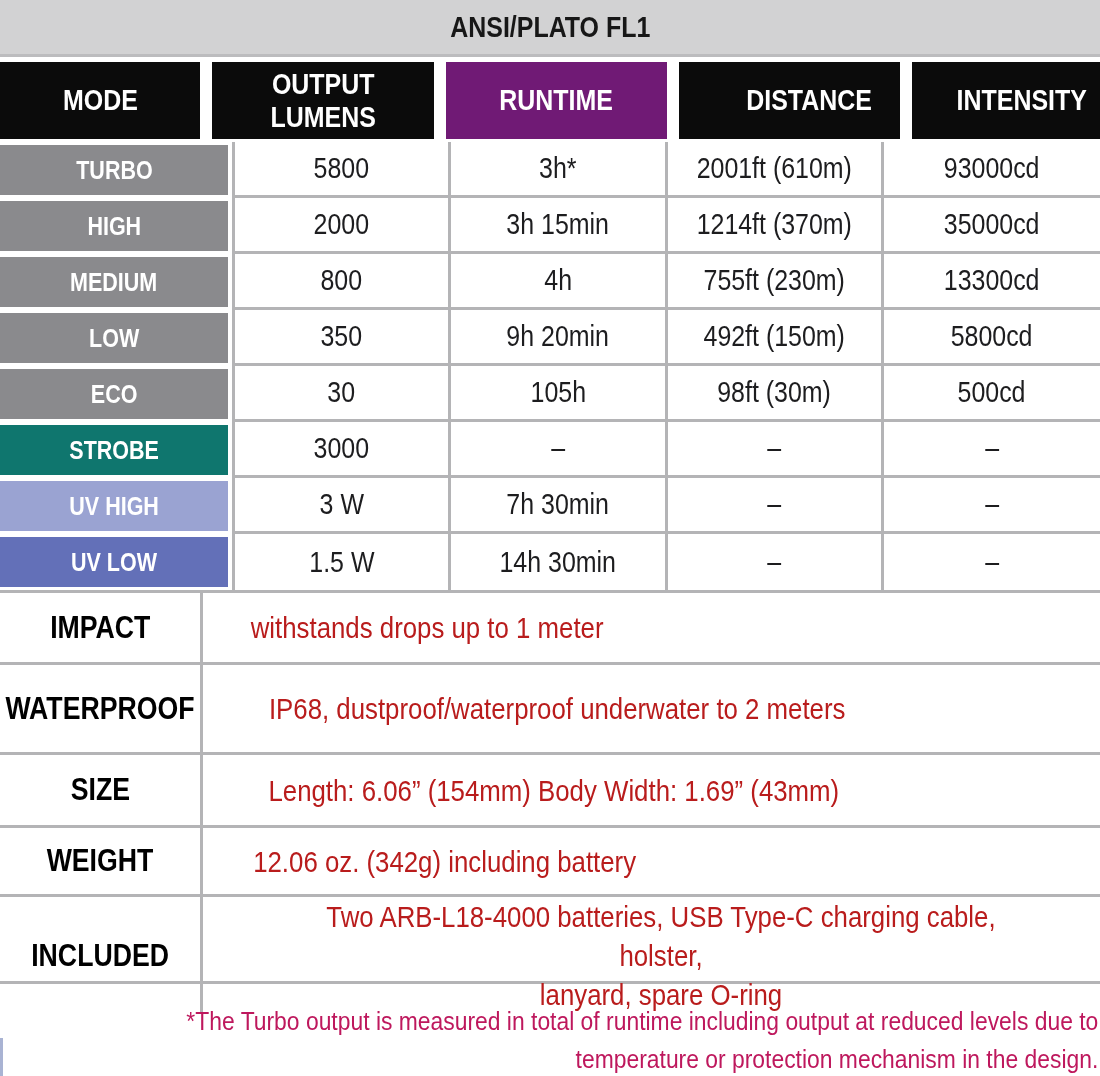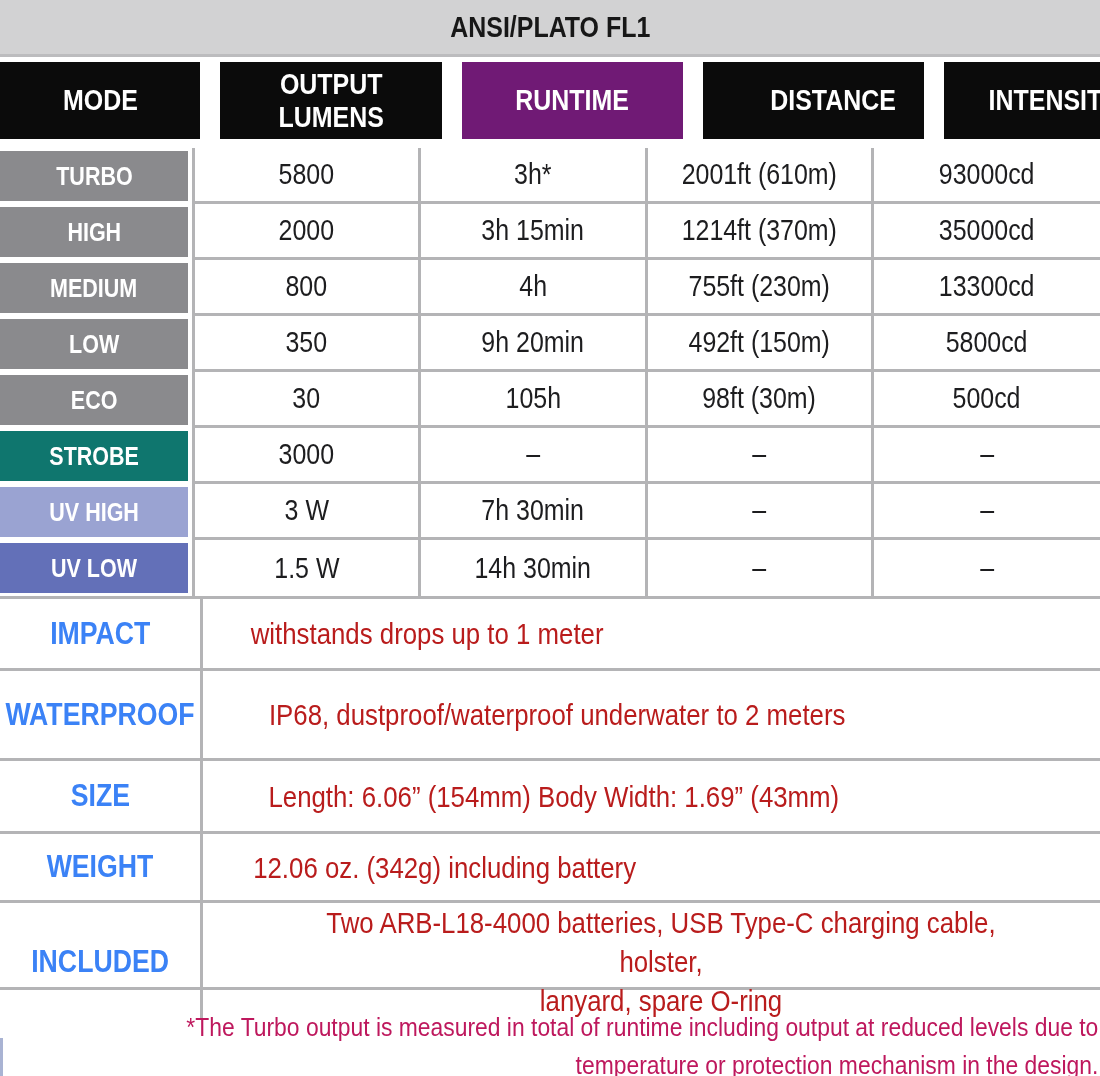--- a/index.html
+++ b/index.html
@@ -21,31 +21,31 @@
     height:57px; margin-bottom:5px;
     display:flex; align-items:center; justify-content:center;
     border-bottom:3px solid #bcbcbe;
   }
   .band .t { font-weight:bold; font-size:29px; color:#171717; }
 
   
   .cols {
     display:grid;
     grid-template-columns:200px 222px 221px 221px 220px;
-    column-gap:20px;
-    height:77px; margin-bottom:9px;
+    column-gap:12px;
+    height:77px; margin-bottom:3px;
   }
   .hcell {
     color:#ffffff; display:flex; align-items:center; justify-content:center;
     font-weight:bold; font-size:29px; line-height:1.12;
   }
 
   
   .modes { display:flex; }
-  .mlabels { width:188px; display:flex; flex-direction:column; }
+  .mlabels { width:228px; display:flex; flex-direction:column; }
   .mlabel {
     height:50px; margin:3px 0;
     display:flex; align-items:center; justify-content:center;
     color:#ffffff; font-weight:bold; font-size:25px;
   }
   .mgap { width:4px; }
   .mdata {
     flex:1; display:grid;
     grid-template-columns:repeat(4,1fr);
     grid-auto-rows:56px;
@@ -63,21 +63,21 @@
 
   
   .spec-section { border-top:3px solid #b4b4b6; }
   .spec-row {
     display:grid; grid-template-columns:200px 1fr;
     border-bottom:3px solid #b4b4b6;
   }
   .sr1{height:72px} .sr2{height:90px} .sr3{height:73px} .sr4{height:69px} .sr5{height:87px}
   .spec-label {
     display:flex; align-items:center; justify-content:center;
-    font-weight:bold; font-size:31px; color:#3b82f6;
+    font-weight:bold; font-size:31px; color:#000000;
   }
   .spec-value {
     border-left:3px solid #b4b4b6;
     display:flex; align-items:center; justify-content:flex-start;
     font-size:30px; line-height:39px; color:#b91c1c;padding-left:19px;
   }
 
   
   .footnote {
     margin-top:18px; padding-right:2px;

